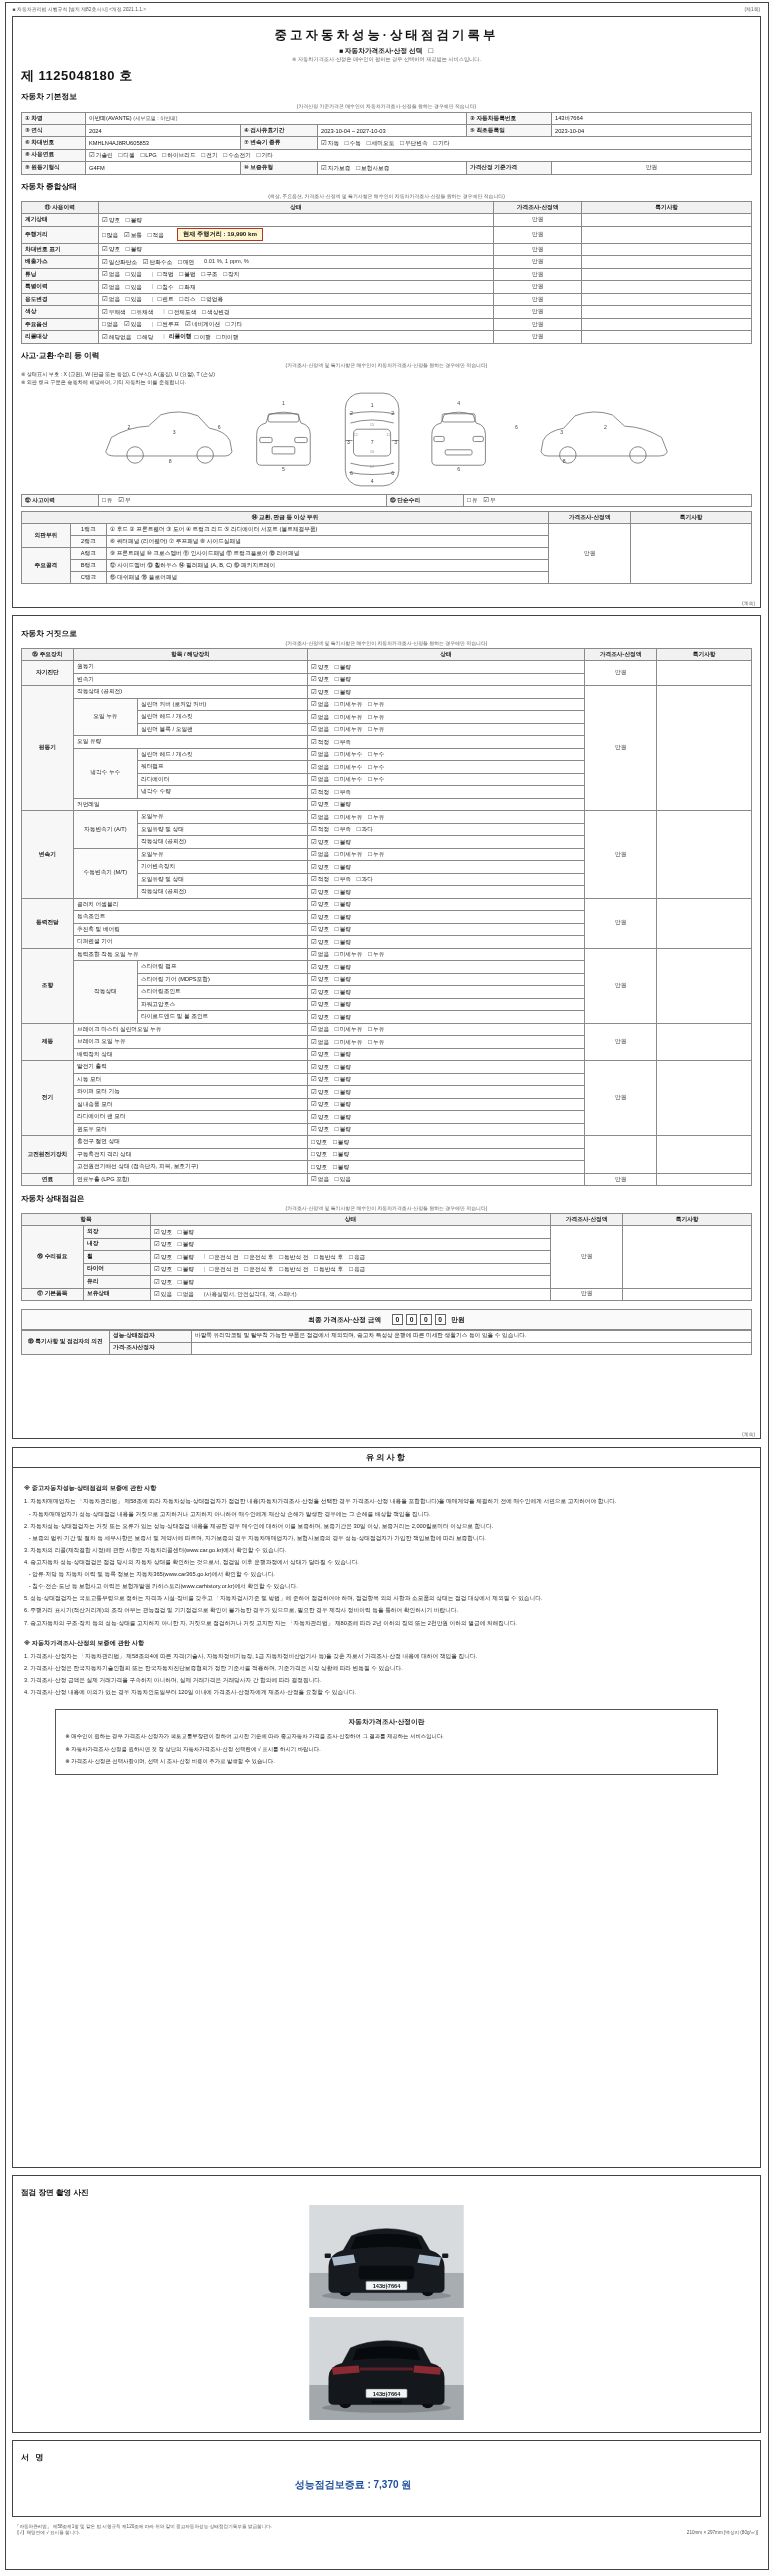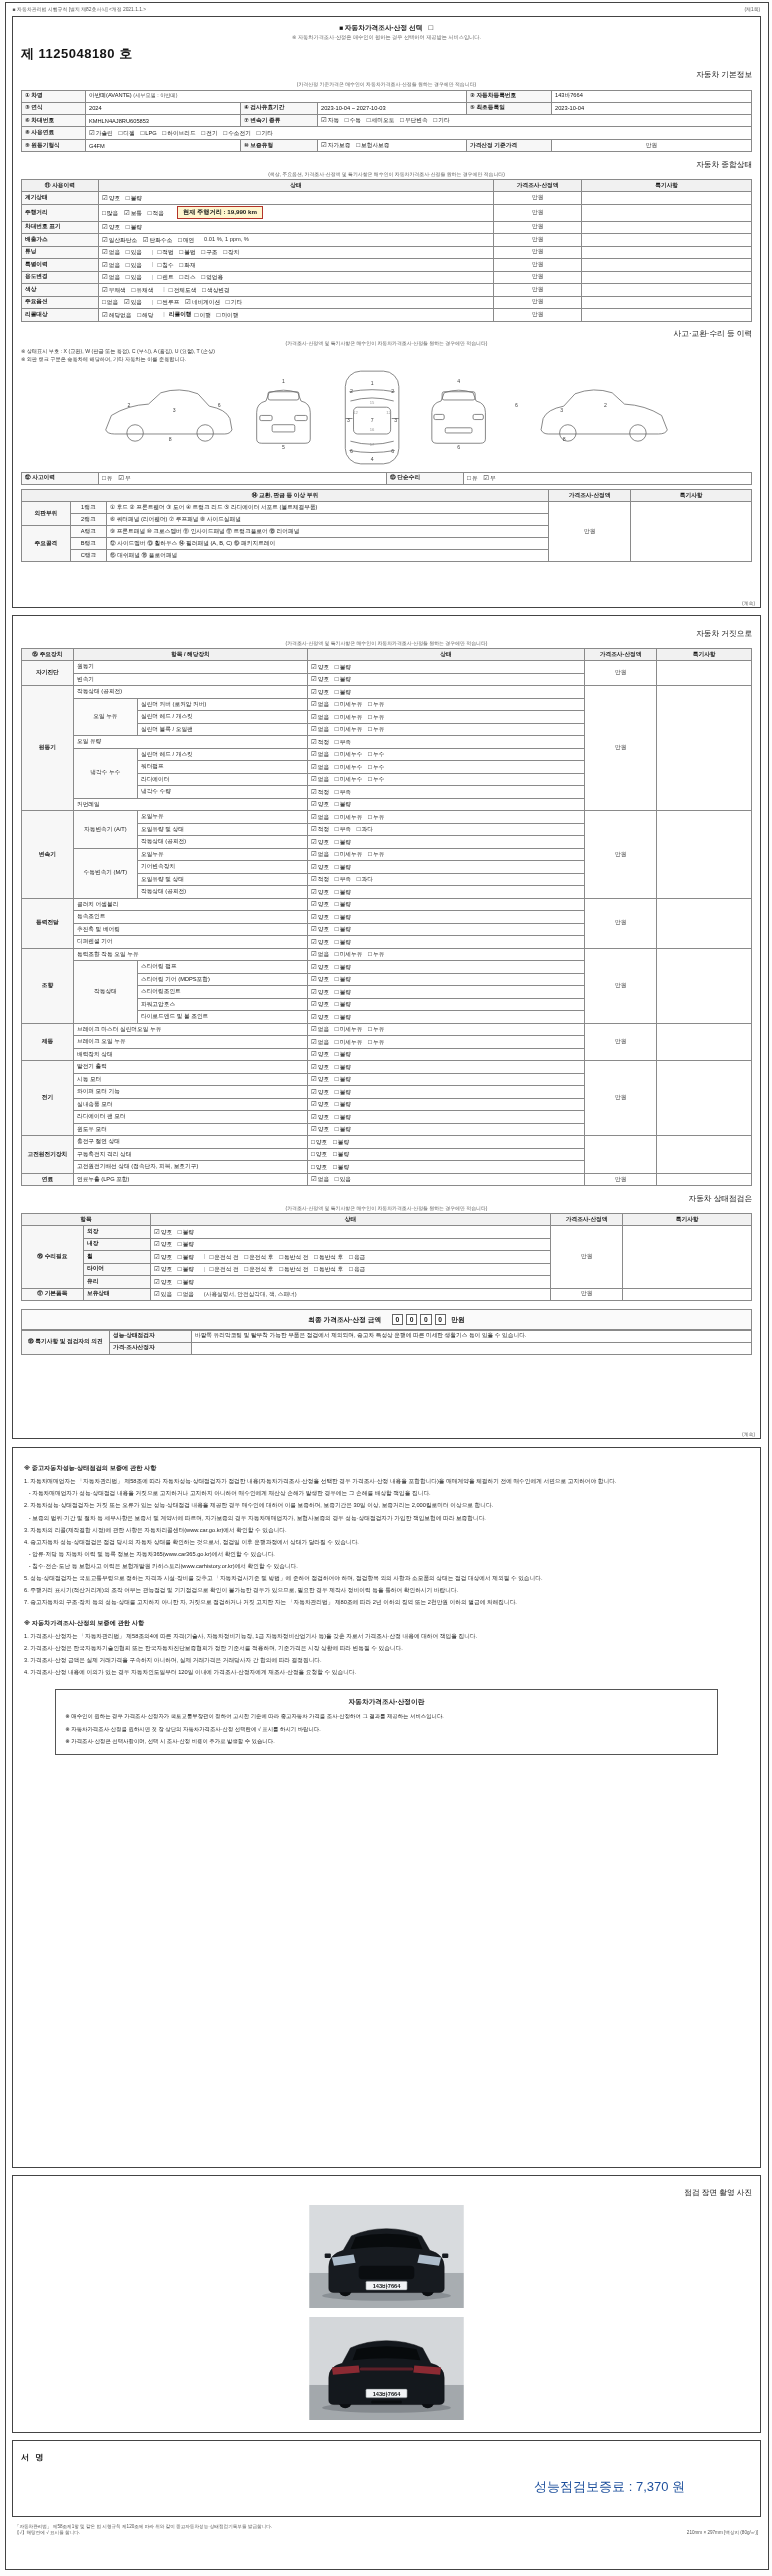--- a/index.html
+++ b/index.html
@@ -8,21 +8,21 @@
   body{width:773px;background:#fdfdfd;font-family:"Liberation Sans","DejaVu Sans",sans-serif;color:#151515}
   .sheet{width:764px;margin:2.1px auto 0;border:0.8px solid #444;background:#fff;min-height:2568px;padding:2.1px 5.2px 4.1px}
   .topstrip{display:flex;justify-content:space-between;font-size:4.9px;color:#555;padding:1px 2.1px}
   .block{border:0.8px solid #444;margin:3.1px 1px 7.2px;padding:5.2px 8.2px 9.3px;position:relative;background:#fff}
   .block1{min-height:592px}.block2{min-height:824px}.block3{min-height:721px;padding:0 0 7.2px}
   .block4{min-height:242px}.block5{min-height:77px}
   .doc-title{text-align:center;font-size:12.4px;font-weight:bold;letter-spacing:3.1px;margin:4.1px 0 2.1px}
   .opt-line{text-align:center;font-size:6.7px;font-weight:bold;margin:1px 0}
   .opt-note{text-align:center;font-size:5.2px;color:#666;margin:1px 0 4.1px}
   .doc-no{font-size:13px;font-weight:bold;margin:1px 0 4.1px;letter-spacing:0.5px}
-  .sec-title{text-align:right;font-size:7.7px;font-weight:normal;margin:7.2px 0 1px}
+  .sec-title{text-align:left;font-size:7.7px;font-weight:bold;margin:7.2px 0 1px}
   .sec-note{text-align:center;font-size:4.9px;color:#555;margin:0 0 2.6px}
   table.form{width:100%;border-collapse:collapse;table-layout:fixed}
   table.form th,table.form td{border:0.5px solid #8a8a8a;font-size:5.7px;padding:1.5px 3.1px;vertical-align:middle;overflow:hidden}
   table.form th{background:#f1f1f1;text-align:center;font-weight:bold}
   td.lbl{background:#f7f7f7;font-weight:bold}
   td.grp{background:#f7f7f7;font-weight:bold;text-align:center}
   td.subg{background:#fbfbfb;text-align:center;font-size:5.4px}
   td.amt{text-align:center;color:#333;font-size:5.4px}
   .dim{color:#555;font-size:5.2px}
   .opt{display:inline-block;margin-right:5.7px;white-space:nowrap;font-size:5.7px}
@@ -40,34 +40,35 @@
   .unit{margin-left:2.1px}
   .notice-title{text-align:center;font-weight:bold;border-bottom:0.8px solid #444;padding:4.1px;font-size:8.2px;letter-spacing:2.1px}
   .notice-body{padding:6.2px 11.3px;font-size:5.7px;line-height:1.95;color:#222}
   .notice-head{font-weight:bold;margin:8.2px 0 2.1px;font-size:6.2px}
   .notice-item{white-space:pre-wrap;margin:1px 0}
   .notice-box{border:0.8px solid #555;margin:10.3px 31px 4.1px;padding:5.2px 9.3px}
   .nb-title{text-align:center;font-weight:bold;font-size:6.7px;margin-bottom:3.1px}
   .nb-line{font-size:5.4px;margin:2.1px 0}
   .photo-stack{display:flex;flex-direction:column;align-items:center;gap:8.2px;margin:7.2px 0 3.1px}
   .sign-title{text-align:left;font-size:8.2px;font-weight:bold;letter-spacing:6.2px;margin:5.2px 0 8.2px}
-  .fee-line{text-align:right;padding-right:67px;font-size:13px;font-weight:normal;color:#1d4f9c;margin:15.5px 0 4.1px}
+  .fee-line{text-align:center;padding-right:67px;font-size:10px;font-weight:bold;color:#1d4f9c;margin:15.5px 0 4.1px}
   .fine{font-size:4.6px;color:#555;margin:1px 4.1px;display:flex;justify-content:space-between}
 </style>
 </head>
 <body>
 
 <div class="sheet">
 
   <div class="topstrip">
     <span>■ 자동차관리법 시행규칙 [별지 제82호서식] &lt;개정 2021.1.1.&gt;</span>
     <span>(제1쪽)</span>
   </div>
 
   <div class="block block1">
+    <div class="doc-title">중고자동차성능·상태점검기록부</div>
     <div class="opt-line">
       <span>■ 자동차가격조사·산정 선택</span>
       <span class="cbx big">□</span>
     </div>
     <div class="opt-note">※ 자동차가격조사·산정은 매수인이 원하는 경우 선택하여 제공받는 서비스입니다.</div>
     <div class="doc-no">제 1125048180 호</div>
 
     <div class="sec-title">자동차 기본정보</div>
     <div class="sec-note">(가격산정 기준가격은 매수인이 자동차가격조사·산정을 원하는 경우에만 적습니다)</div>
     <table class="form">
@@ -635,20 +636,21 @@
         <td class="lbl">가격·조사산정자</td>
         <td></td>
       </tr>
     </tbody>
       </table>
 
     <div class="cont-mark">(계속)</div>
   </div>
 
   <div class="block block3">
+    <div class="notice-title">유의사항</div>
     <div class="notice-body" id="notice-body">
         <div class="notice-head">※ 중고자동차성능·상태점검의 보증에 관한 사항</div>
         <div class="notice-item">1. 자동차매매업자는 「자동차관리법」 제58조에 따라 자동차성능·상태점검자가 점검한 내용(자동차가격조사·산정을 선택한 경우 가격조사·산정 내용을 포함합니다)을 매매계약을 체결하기 전에 매수인에게 서면으로 고지하여야 합니다.</div>
         <div class="notice-item">   - 자동차매매업자가 성능·상태점검 내용을 거짓으로 고지하거나 고지하지 아니하여 매수인에게 재산상 손해가 발생한 경우에는 그 손해를 배상할 책임을 집니다.</div>
         <div class="notice-item">2. 자동차성능·상태점검자는 거짓 또는 오류가 있는 성능·상태점검 내용을 제공한 경우 매수인에 대하여 이를 보증하며, 보증기간은 30일 이상, 보증거리는 2,000킬로미터 이상으로 합니다.</div>
         <div class="notice-item">   - 보증의 범위·기간 및 절차 등 세부사항은 보증서 및 계약서에 따르며, 자가보증의 경우 자동차매매업자가, 보험사보증의 경우 성능·상태점검자가 가입한 책임보험에 따라 보증합니다.</div>
         <div class="notice-item">3. 자동차의 리콜(제작결함 시정)에 관한 사항은 자동차리콜센터(www.car.go.kr)에서 확인할 수 있습니다.</div>
         <div class="notice-item">4. 중고자동차 성능·상태점검은 점검 당시의 자동차 상태를 확인하는 것으로서, 점검일 이후 운행과정에서 상태가 달라질 수 있습니다.</div>
         <div class="notice-item">   - 압류·저당 등 자동차 이력 및 등록 정보는 자동차365(www.car365.go.kr)에서 확인할 수 있습니다.</div>
         <div class="notice-item">   - 침수·전손·도난 등 보험사고 이력은 보험개발원 카히스토리(www.carhistory.or.kr)에서 확인할 수 있습니다.</div>

